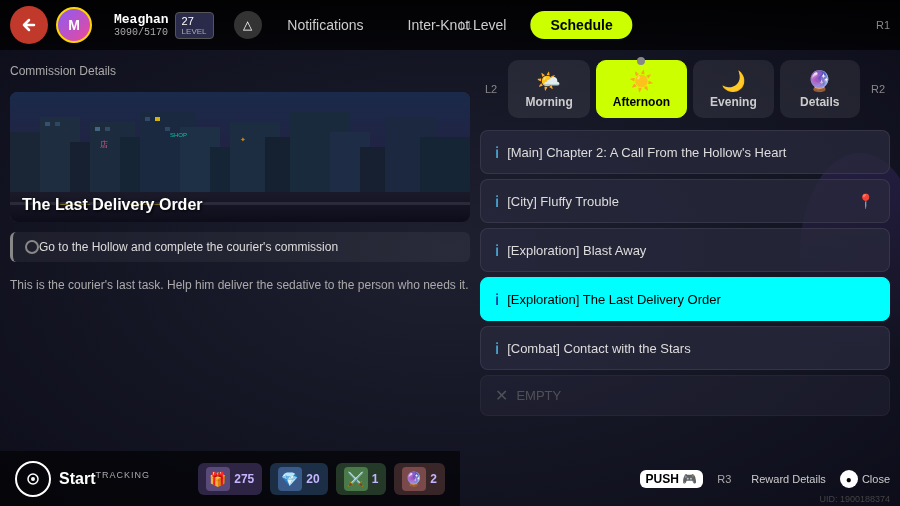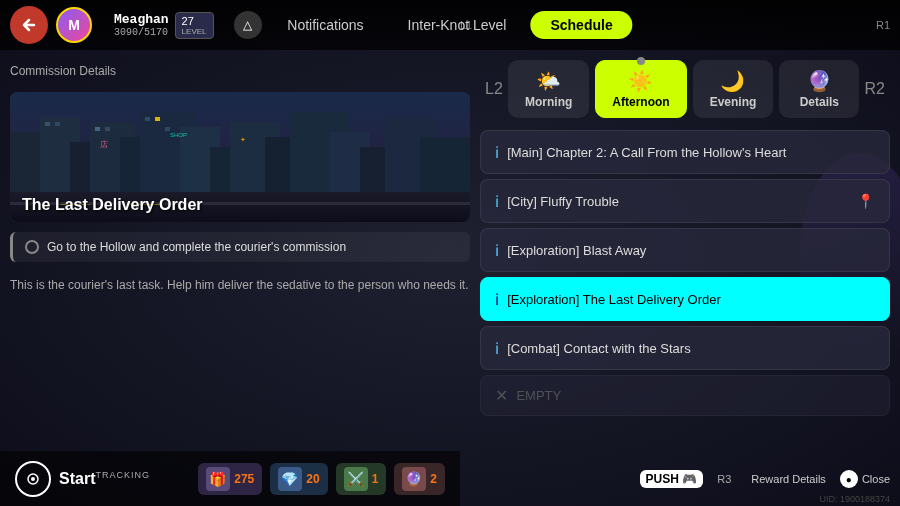--- a/index.html
+++ b/index.html
@@ -201,21 +201,20 @@
     .quest-title-img {
       color: white;
       font-size: 16px;
       font-weight: bold;
       text-shadow: 1px 1px 3px #000;
     }
 
     .task-item {
       display: flex;
       align-items: center;
-      gap: 8px;
       padding: 8px 12px;
       background: rgba(255,255,255,0.05);
       border-radius: 6px;
       border-left: 3px solid #888;
     }
     .task-radio {
       width: 14px;
       height: 14px;
       border-radius: 50%;
       border: 2px solid #888;
@@ -297,21 +296,21 @@
     .reward-icon {
       width: 24px;
       height: 24px;
       border-radius: 4px;
       display: flex;
       align-items: center;
       justify-content: center;
       font-size: 14px;
     }
     .reward-count {
-      color: #f97316;
+      color: #c4b5fd;
       font-size: 12px;
       font-weight: bold;
     }
 
     
     .right-panel {
       flex: 1;
       display: flex;
       flex-direction: column;
       gap: 6px;
@@ -321,21 +320,21 @@
     .time-selector {
       display: flex;
       align-items: center;
       justify-content: space-between;
       padding: 0 5px;
       margin-bottom: 6px;
     }
 
     .l2-label, .r2-label {
       color: #888;
-      font-size: 16px;
+      font-size: 11px;
     }
 
     .time-tabs {
       display: flex;
       gap: 6px;
       flex: 1;
       justify-content: center;
     }
 
     .time-tab {

